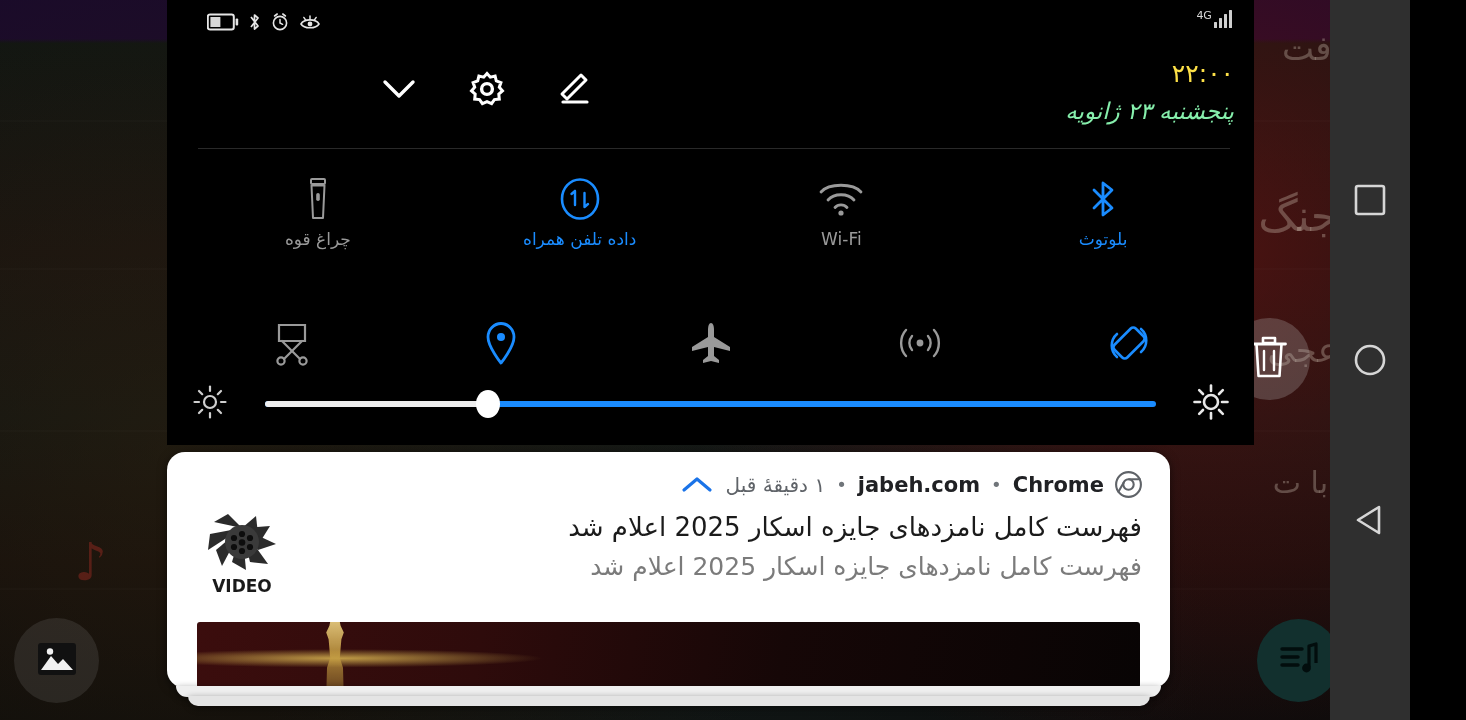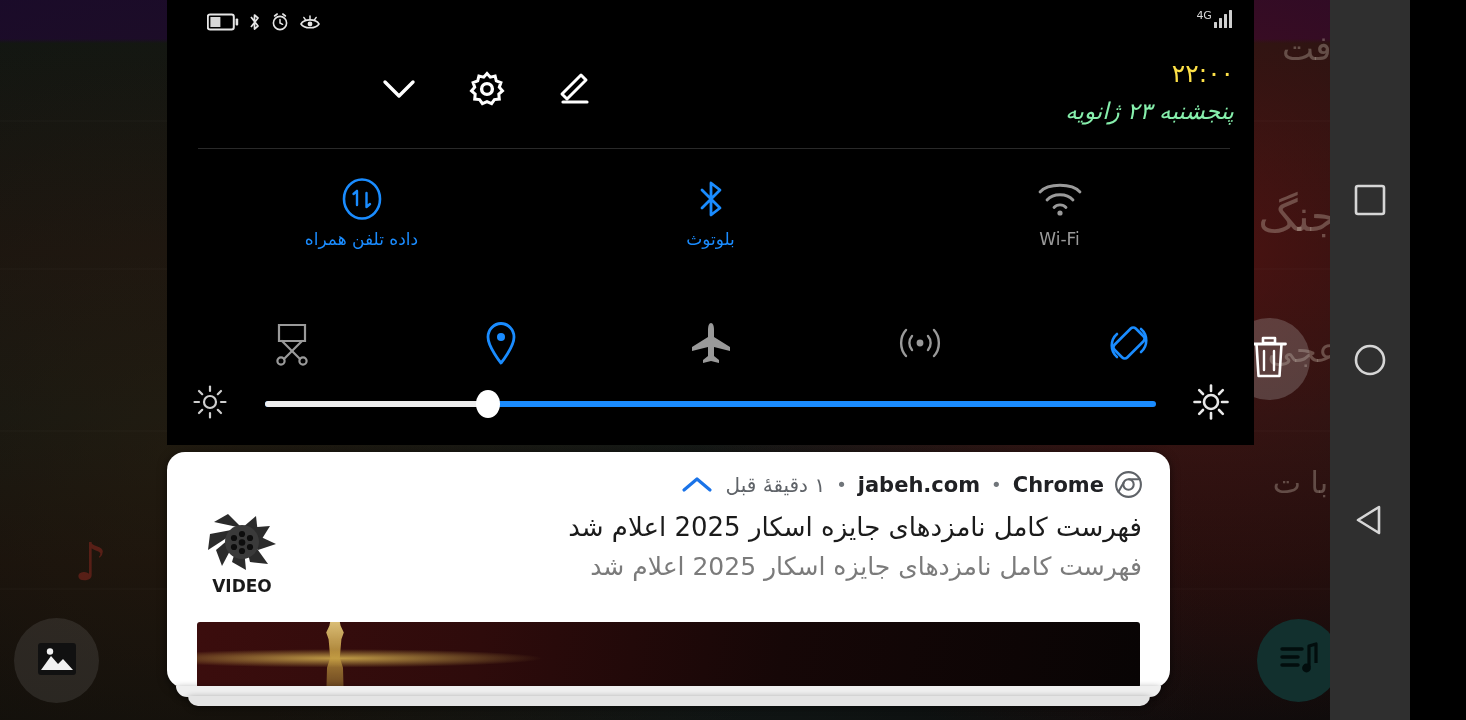--- a/index.html
+++ b/index.html
@@ -436,51 +436,61 @@
         <div class="clock-time">۲۲:۰۰</div>
         <div class="clock-date">پنجشنبه ۲۳ ژانویه</div>
       </div>
     </div>
 
     <div class="shade-divider"></div>
 
     <div class="tiles">
 
 
+      <div class="tile">
+        <div class="tile-ico">
+          <svg width="30" height="46" viewBox="0 0 30 46">
+            <rect x="8" y="3" width="14" height="5" rx="1" fill="none" stroke="#9a9a9a" stroke-width="2"></rect>
+            <path d="M8.5 9.5 L21.5 9.5 L20 42 L10 42 Z" fill="none" stroke="#9a9a9a" stroke-width="2" stroke-linejoin="round"></path>
+            <rect x="13.2" y="17" width="3.6" height="8" rx="1.8" fill="#9a9a9a"></rect>
+          </svg>
+        </div>
+        <div class="tile-lbl off">چراغ قوه</div>
+      </div>
 
       <div class="tile">
         <div class="tile-ico">
           <svg width="48" height="48" viewBox="0 0 48 48">
             <ellipse cx="24" cy="24" rx="18" ry="19.5" fill="none" stroke="#1a8cff" stroke-width="2.6"></ellipse>
             <path d="M19 30 L19 16 M15.5 19 L19 16" fill="none" stroke="#1a8cff" stroke-width="2.4" stroke-linecap="round" stroke-linejoin="round"></path>
             <path d="M28.5 18 L28.5 32 M32 29 L28.5 32" fill="none" stroke="#1a8cff" stroke-width="2.4" stroke-linecap="round" stroke-linejoin="round"></path>
           </svg>
         </div>
         <div class="tile-lbl on">داده تلفن همراه</div>
-      </div>
-
-      <div class="tile">
-        <div class="tile-ico">
-          <svg width="34" height="48" viewBox="0 0 34 48">
-            <path d="M8 15 L26 33 L17 40 L17 8 L26 15 L8 33" fill="none" stroke="#1a8cff" stroke-width="2.8" stroke-linejoin="round" stroke-linecap="round"></path>
-          </svg>
-        </div>
-        <div class="tile-lbl on">بلوتوث</div>
       </div>
 
       <div class="tile">
         <div class="tile-ico">
           <svg width="50" height="40" viewBox="0 0 50 40">
             <path d="M5 13 C13 4, 37 4, 45 13" fill="none" stroke="#9a9a9a" stroke-width="2.8" stroke-linecap="round"></path>
             <path d="M12 21 C18 14, 32 14, 38 21" fill="none" stroke="#9a9a9a" stroke-width="2.8" stroke-linecap="round"></path>
             <path d="M19 28.5 C22 25, 28 25, 31 28.5" fill="none" stroke="#9a9a9a" stroke-width="2.8" stroke-linecap="round"></path>
             <circle cx="25" cy="34" r="2.6" fill="#9a9a9a"></circle>
           </svg>
         </div>
         <div class="tile-lbl off">Wi-Fi</div>
+      </div>
+
+      <div class="tile">
+        <div class="tile-ico">
+          <svg width="34" height="48" viewBox="0 0 34 48">
+            <path d="M8 15 L26 33 L17 40 L17 8 L26 15 L8 33" fill="none" stroke="#1a8cff" stroke-width="2.8" stroke-linejoin="round" stroke-linecap="round"></path>
+          </svg>
+        </div>
+        <div class="tile-lbl on">بلوتوث</div>
       </div>
     </div>
 
     <div class="tiles2">
 
       <div class="tile">
         <div class="tile-ico">
           <svg width="46" height="48" viewBox="0 0 46 48">
             <path d="M10 6 L36 6 L36 22 L10 22 Z" fill="none" stroke="#9a9a9a" stroke-width="2.2"></path>
             <path d="M13 22 L31 40" stroke="#9a9a9a" stroke-width="2.2" stroke-linecap="round"></path>

